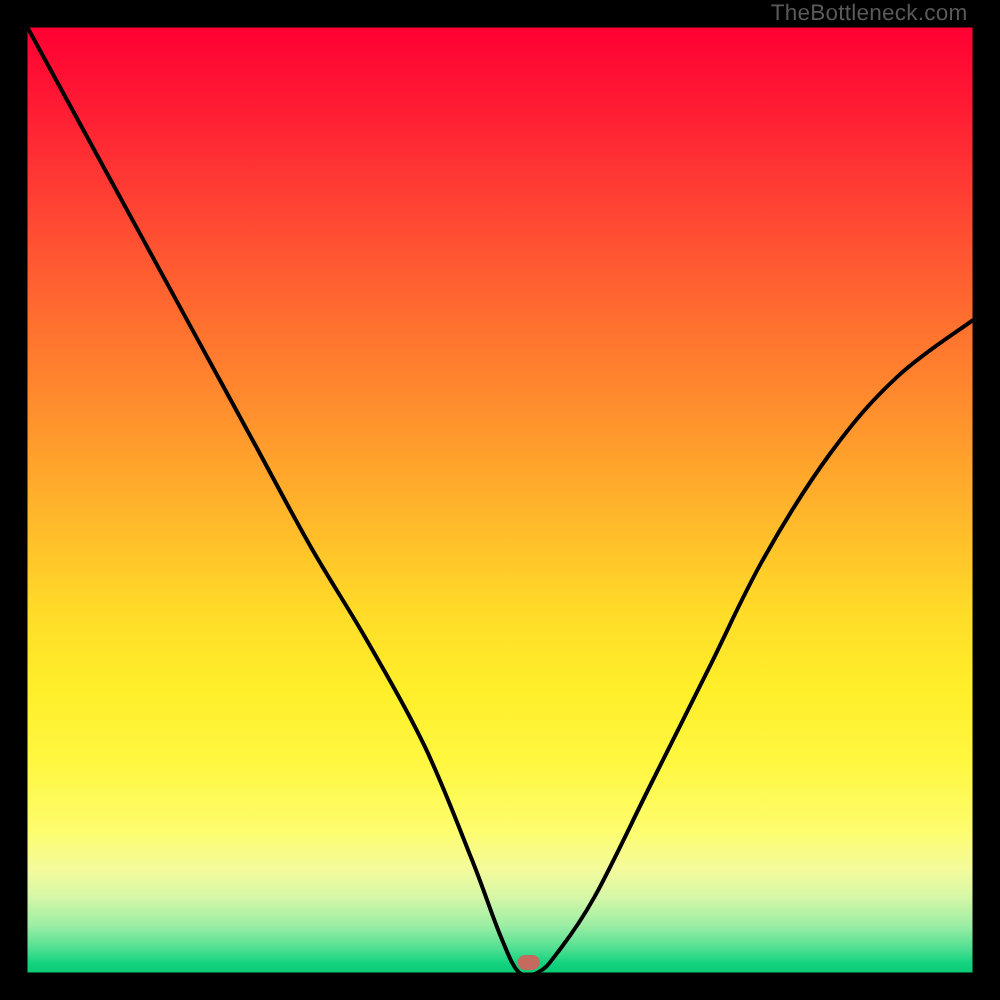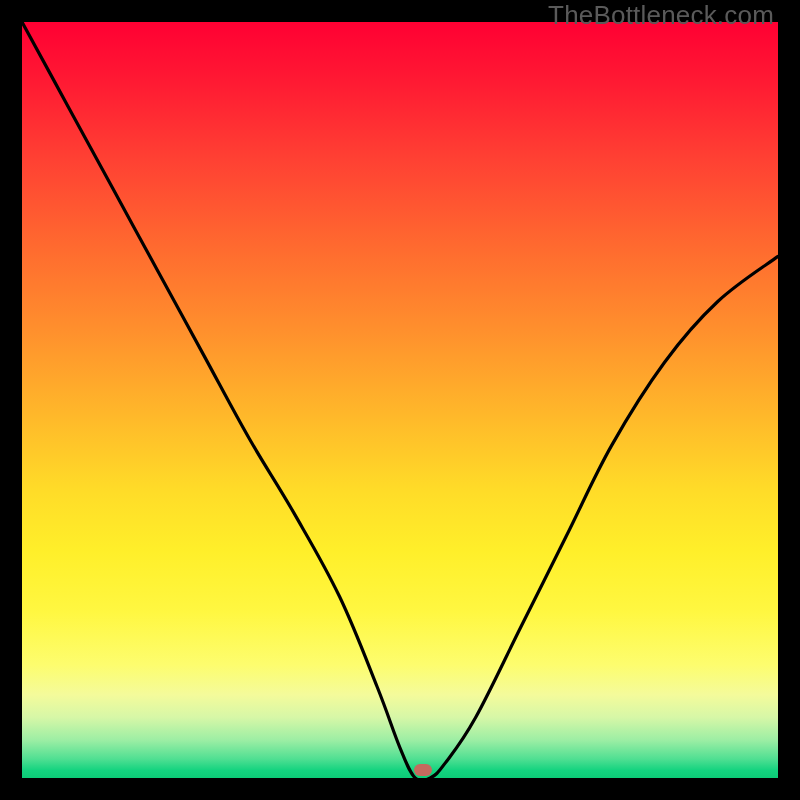--- a/index.html
+++ b/index.html
@@ -50,21 +50,21 @@
     top: 0;
     width: 756px;
     height: 756px;
     overflow: visible;
   }
   .watermark {
     position: absolute;
     top: 0px;
     right: 26px;
     color: #5a5a5a;
-    font-size: 26px;
+    font-size: 18px;
     letter-spacing: 0.2px;
     font-weight: 400;
     z-index: 5;
     user-select: none;
   }
   .marker {
     position: absolute;
     width: 18px;
     height: 12px;
     border-radius: 6px;

